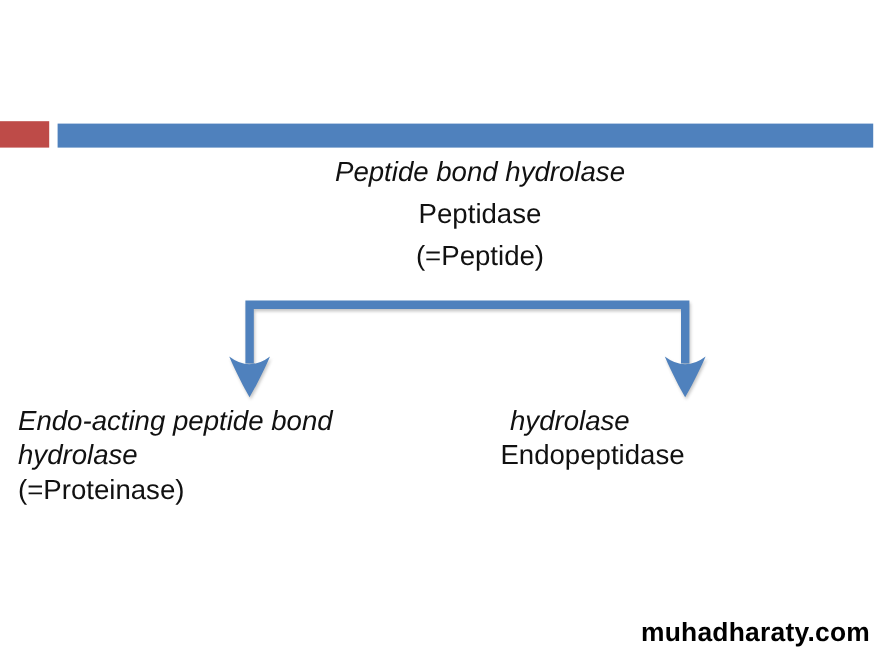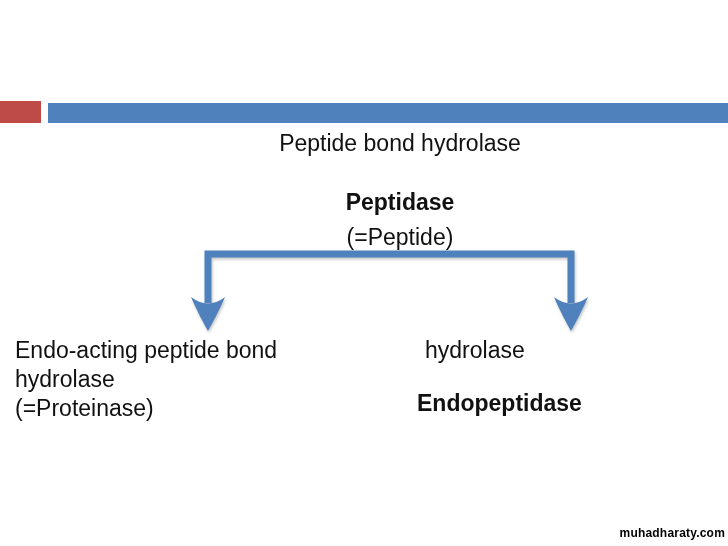--- a/index.html
+++ b/index.html
@@ -32,34 +32,34 @@
   }
   .branch {
     position: absolute;
     top: 336px;
     font-size: 23px;
     line-height: 29px;
     text-align: left;
   }
   .branch-left  { left: 15px;  width: 350px; }
   .branch-right { left: 425px; width: 300px; }
-  .t-italic { }
-  .t-bold   { font-weight: bold; margin-top: 24px; }
+  .t-italic { font-style: italic; }
+  .t-bold   { font-weight: normal; }
   .offset-right { transform: translateX(38px); }
   .offset-left  { transform: translateX(-8px); }
   .connector-svg {
     position: absolute;
     left: 0; top: 0;
     pointer-events: none;
     filter: drop-shadow(1px 2px 1.5px rgba(110,110,110,0.40));
   }
   .watermark {
     position: absolute;
     right: 3px; bottom: 6px;
-    font-size: 12px;
+    font-size: 22px;
     font-weight: bold;
     color: #000000;
     letter-spacing: 0.2px;
   }
 </style>
 </head>
 <body>
 
 <div class="slide">
 

